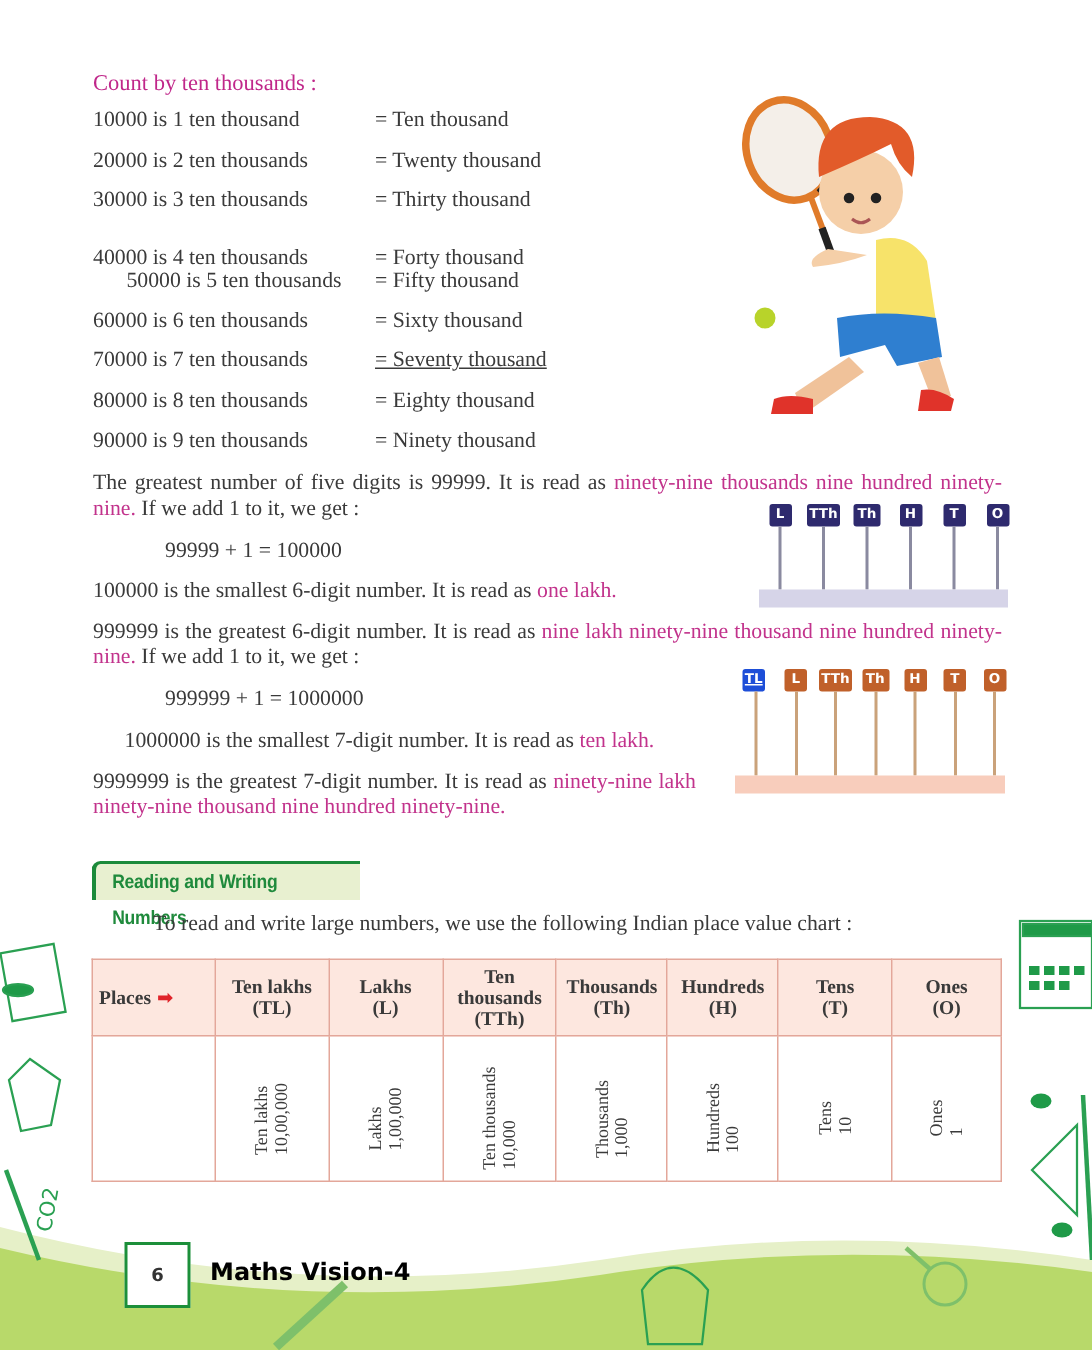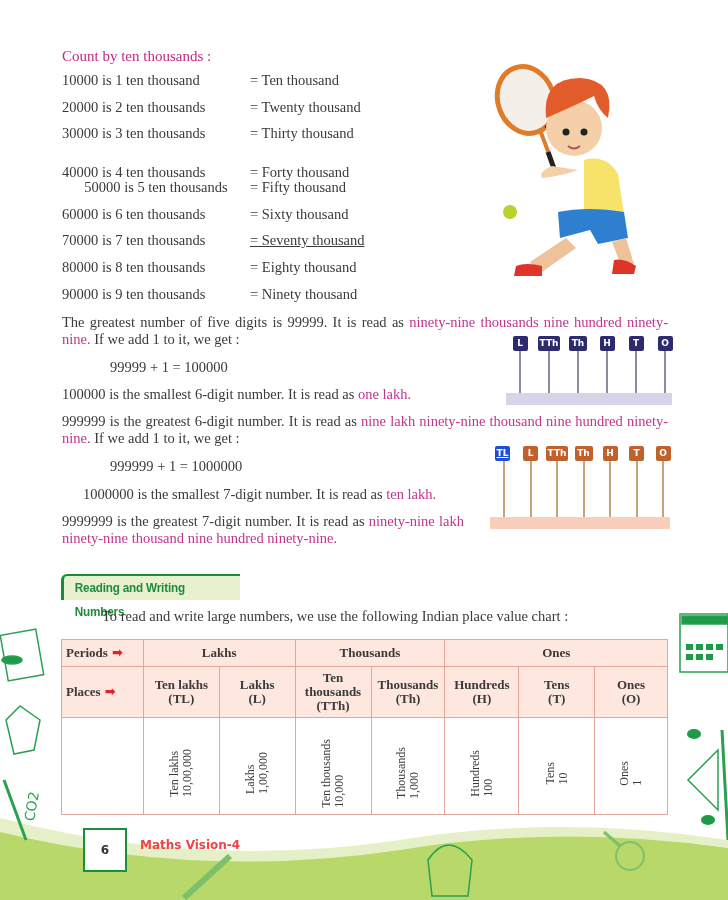--- a/index.html
+++ b/index.html
@@ -32,21 +32,21 @@
   table.pv tr.places td { height:50px; background:#fde7df; font-weight:bold; font-size:13px; line-height:14px; }
   table.pv tr.values td { height:96px; background:#fff; }
   .rowlabel { text-align:left !important; padding-left:4px !important; }
   .arrow { color:#e0242a; font-family:"DejaVu Sans", sans-serif; font-size:13px; margin-left:4px; }
   .vert { display:inline-block; writing-mode:vertical-rl; transform:rotate(180deg); font-size:12px; line-height:13px;
           text-align:left; white-space:nowrap; margin-top:18px; }
   
   .green-wave { position:absolute; left:0; top:800px; width:728px; height:100px; }
   .page-box { position:absolute; left:83px; top:828px; width:40px; height:40px; border:2.5px solid #1c8f3a;
               background:#fff; text-align:center; line-height:40px; font-family:"DejaVu Sans", sans-serif; font-size:12px; font-weight:bold; color:#333; }
-  .book-title { position:absolute; left:140px; top:838px; font-family:"DejaVu Sans", sans-serif; font-size:12px; font-weight:bold; color:#ef4444; }
+  .book-title { position:absolute; left:140px; top:838px; font-family:"DejaVu Sans", sans-serif; font-size:16px; font-weight:bold; color:#000000; }
 </style>
 </head>
 <body>
 
 <div class="abs title-pink serif" style="left:62px; top:48px;">Count by ten thousands :</div>
 
 <div id="count-rows">
     <div class="count-row serif" style="top: 72px;"><span class="lhs">10000 is 1 ten thousand</span><span>= Ten thousand</span></div>
     <div class="count-row serif" style="top: 98.7px;"><span class="lhs">20000 is 2 ten thousands</span><span>= Twenty thousand</span></div>
     <div class="count-row serif" style="top: 125.4px;"><span class="lhs">30000 is 3 ten thousands</span><span>= Thirty thousand</span></div>
@@ -146,26 +146,20 @@
     <col style="width:82px">
       <col style="width:76px">
       <col style="width:76px">
       <col style="width:76px">
       <col style="width:74px">
       <col style="width:74px">
       <col style="width:76px">
       <col style="width:73px">
   </colgroup>
   <tbody>
-      <tr class="periods">
-    <td class="rowlabel"><span>Periods</span><span class="arrow">➡</span></td>
-    <td colspan="2">Lakhs</td>
-    <td colspan="2">Thousands</td>
-    <td colspan="3">Ones</td>
-  </tr>
   <tr class="places" id="places-row">
     <td class="rowlabel"><span>Places</span><span class="arrow">➡</span></td>
   <td>
           <div>Ten lakhs</div>
           <div>(TL)</div>
         </td>
         <td>
           <div>Lakhs</div>
           <div>(L)</div>
         </td>

